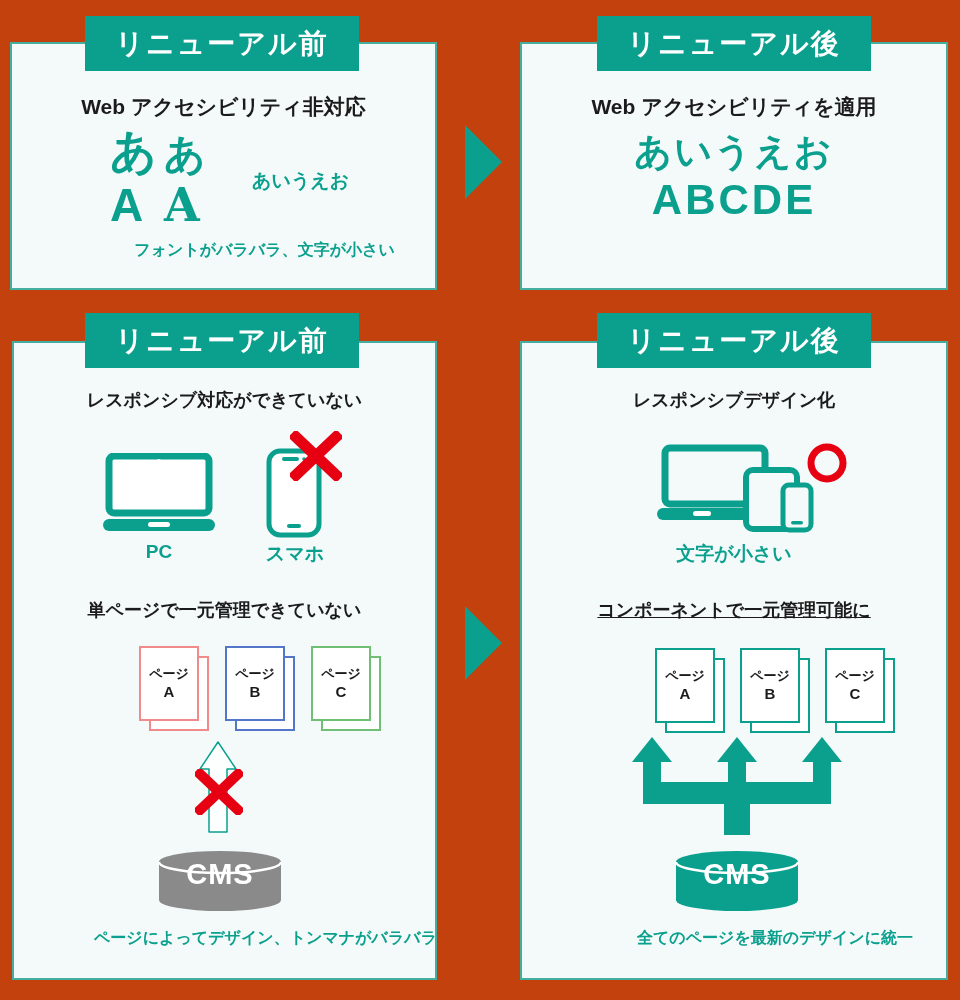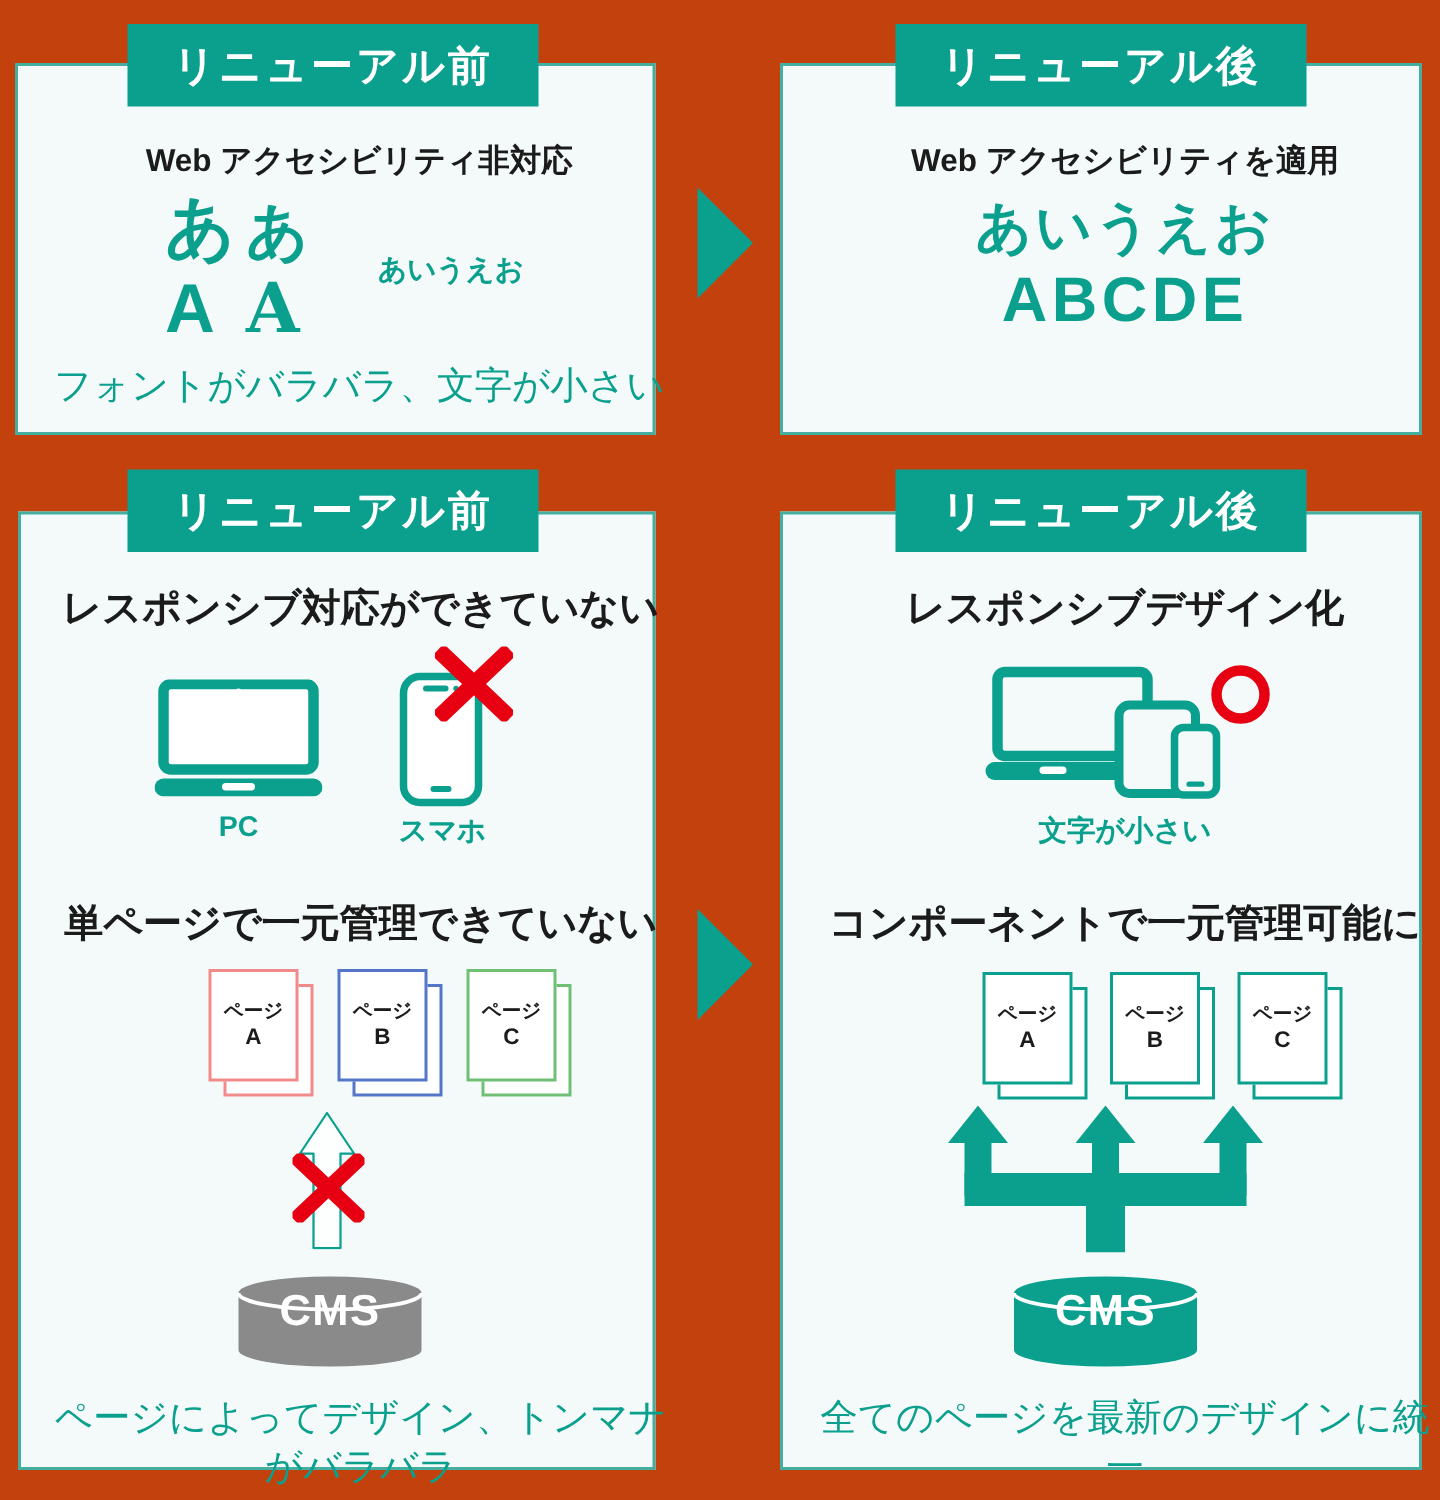--- a/index.html
+++ b/index.html
@@ -12,24 +12,24 @@
     position:relative;width:960px;height:1000px;background:#c2410c;overflow:hidden;
     font-family:"Liberation Sans","DejaVu Sans",sans-serif;
   }
   .panel{position:absolute;background:var(--panel_bg);border:2px solid var(--teal_border);box-sizing:border-box;}
   .hdr{
     position:absolute;width:274px;height:55px;background:var(--teal);color:#fff;
     display:flex;align-items:center;justify-content:center;
     font-size:28px;font-weight:bold;letter-spacing:2px;z-index:3;
   }
   .abs{position:absolute;}
-  .ctr{left:0;width:100%;text-align:center;padding-left:16px;}
+  .ctr{left:0;width:100%;text-align:center;}
   .title{font-size:21px;font-weight:bold;color:var(--ink);}
-  .title-lg{font-size:26px;font-weight:bold;color:var(--ink);}
-  .caption{font-size:25px;font-weight:normal;color:var(--teal);}
+  .title-lg{font-size:18px;font-weight:bold;color:var(--ink);}
+  .caption{font-size:16px;font-weight:bold;color:var(--teal);margin-left:41px;}
   .teal-label{font-size:19px;font-weight:bold;color:var(--teal);text-align:center;}
   .flow-arrow{position:absolute;width:0;height:0;border-top:37px solid transparent;border-bottom:37px solid transparent;border-left:37px solid var(--teal);}
   .serif{font-family:"DejaVu Serif","Liberation Serif",serif;}
   .sample{color:var(--teal);line-height:1;}
   .card-group{position:absolute;width:72px;height:87px;}
   .card{position:absolute;width:60px;height:75px;background:#fff;border:2px solid;box-sizing:border-box;margin-left:40px;}
   .card.back{left:10px;top:10px;}
   .card.front{
     left:0;top:0;display:flex;flex-direction:column;align-items:center;justify-content:center;
     font-weight:bold;color:var(--ink);line-height:1.35;
@@ -156,21 +156,21 @@
         <rect x="2" y="66" width="92" height="12" rx="6" fill="var(--teal)"></rect>
         <rect x="38" y="69" width="18" height="5" rx="2.5" fill="#fff"></rect>
         <rect x="91" y="28" width="51" height="59" rx="7" fill="var(--panel_bg)" stroke="var(--teal)" stroke-width="6"></rect>
         <rect x="128" y="43" width="28" height="45" rx="6" fill="var(--panel_bg)" stroke="var(--teal)" stroke-width="5"></rect>
         <rect x="136" y="79" width="12" height="3.5" rx="1.75" fill="var(--teal)"></rect>
         <circle cx="172" cy="21" r="16" fill="none" stroke="var(--red)" stroke-width="7"></circle>
       </svg>
     </div>
     <div class="abs ctr teal-label" style="top:198px;">文字が小さい</div>
 
-    <div class="abs ctr title-lg" style="top:255px;">コンポーネントで一元管理可能に</div>
+    <div class="abs ctr title-lg" style="top:255px;text-decoration:underline;">コンポーネントで一元管理可能に</div>
 
     <div class="card-group" style="left:93px;top:305px;">
       <div class="card back border-teal"></div>
       <div class="card front border-teal">
         <span class="l1">ページ</span>
         <span class="l2">A</span>
       </div>
     </div>
     <div class="card-group" style="left:178px;top:305px;">
       <div class="card back border-teal"></div>

